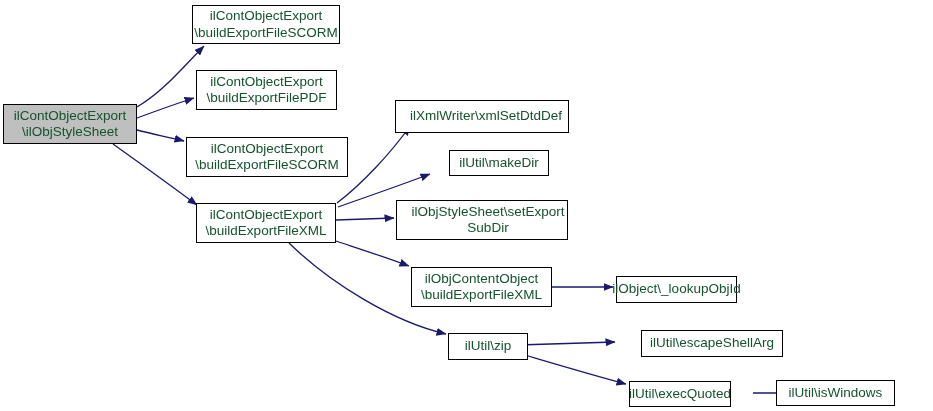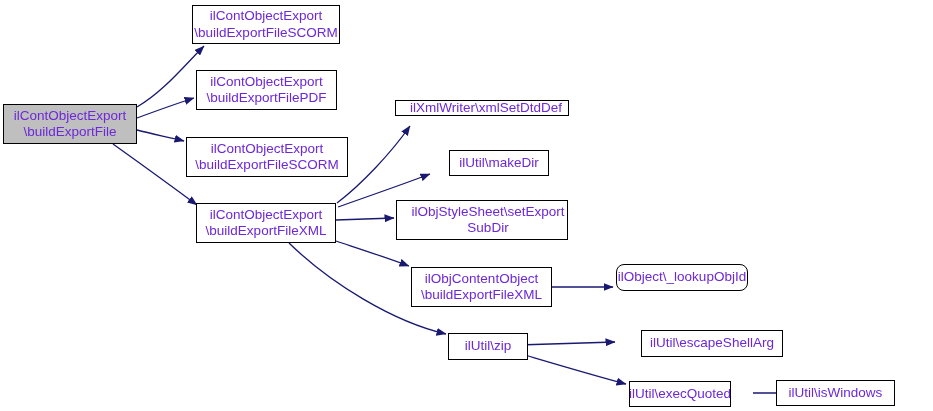--- a/index.html
+++ b/index.html
@@ -16,21 +16,21 @@
     box-sizing:border-box;
     border:1px solid #000000;
     background:#ffffff;
     display:flex;
     flex-direction:column;
     align-items:center;
     justify-content:center;
     text-align:center;
     font-size:13.5px;
     line-height:16.5px;
-    color:#6d28d9;
+    color:#14532d;
     white-space:nowrap;
     cursor:pointer;
   }
   .node.highlight{background:#bfbfbf;cursor:default;}
   .node .line{pointer-events:none;}
 </style>
 </head>
 <body>
 
 <div class="canvas">
@@ -52,53 +52,53 @@
         <path d="M289,243 C331,284 394,322 446,334" fill="none" stroke="#191970" stroke-width="1.3" marker-end="url(#arrowhead)"></path>
         <path d="M552,287 L613,287" fill="none" stroke="#191970" stroke-width="1.3" marker-end="url(#arrowhead)"></path>
         <path d="M518,345 C549,344 584,343 615,342" fill="none" stroke="#191970" stroke-width="1.3" marker-end="url(#arrowhead)"></path>
         <path d="M518,353 C552,363 592,375 626,384" fill="none" stroke="#191970" stroke-width="1.3" marker-end="url(#arrowhead)"></path>
         <path d="M753,393 L808,393" fill="none" stroke="#191970" stroke-width="1.3" marker-end="url(#arrowhead)"></path>
       </g>
   </svg>
   <div id="node-group">
       <div class="node highlight" style="left: 3px; top: 104px; width: 134px; height: 40px;">
         <div class="line">ilContObjectExport</div>
-        <div class="line">\buildExportFile</div>
+        <div class="line">\ilObjStyleSheet</div>
       </div>
       <div class="node" style="left: 192px; top: 5px; width: 148px; height: 39px;">
         <div class="line">ilContObjectExport</div>
         <div class="line">\buildExportFileSCORM</div>
       </div>
       <div class="node" style="left: 196px; top: 70px; width: 141px; height: 40px;">
         <div class="line">ilContObjectExport</div>
         <div class="line">\buildExportFilePDF</div>
       </div>
       <div class="node" style="left: 186px; top: 137px; width: 162px; height: 40px;">
         <div class="line">ilContObjectExport</div>
         <div class="line">\buildExportFileSCORM</div>
       </div>
       <div class="node" style="left: 196px; top: 203px; width: 140px; height: 40px;">
         <div class="line">ilContObjectExport</div>
         <div class="line">\buildExportFileXML</div>
       </div>
-      <div class="node" style="left: 395px; top: 100px; width: 174px; height: 16px; padding-left: 8px;">
+      <div class="node" style="left: 395px; top: 100px; width: 174px; height: 33px; padding-left: 8px;">
         <div class="line">ilXmlWriter\xmlSetDtdDef</div>
       </div>
       <div class="node" style="left: 433px; top: 150px; width: 100px; height: 26px; margin-left: 16px;">
         <div class="line">ilUtil\makeDir</div>
       </div>
       <div class="node" style="left: 396px; top: 200px; width: 172px; height: 40px; padding-left: 12px;">
         <div class="line">ilObjStyleSheet\setExport</div>
         <div class="line">SubDir</div>
       </div>
       <div class="node" style="left: 411px; top: 267px; width: 141px; height: 40px;">
         <div class="line">ilObjContentObject</div>
         <div class="line">\buildExportFileXML</div>
       </div>
-      <div class="node" style="left: 616px; top: 264px; width: 132px; height: 27px; border-radius: 8px;">
+      <div class="node" style="left: 616px; top: 276px; width: 121px; height: 27px;">
         <div class="line">ilObject\_lookupObjId</div>
       </div>
       <div class="node" style="left: 448px; top: 333px; width: 80px; height: 27px;">
         <div class="line">ilUtil\zip</div>
       </div>
       <div class="node" style="left: 618px; top: 330px; width: 142px; height: 27px; margin-left: 23px;">
         <div class="line">ilUtil\escapeShellArg</div>
       </div>
       <div class="node" style="left: 629px; top: 381px; width: 102px; height: 26px;">
         <div class="line">ilUtil\execQuoted</div>

